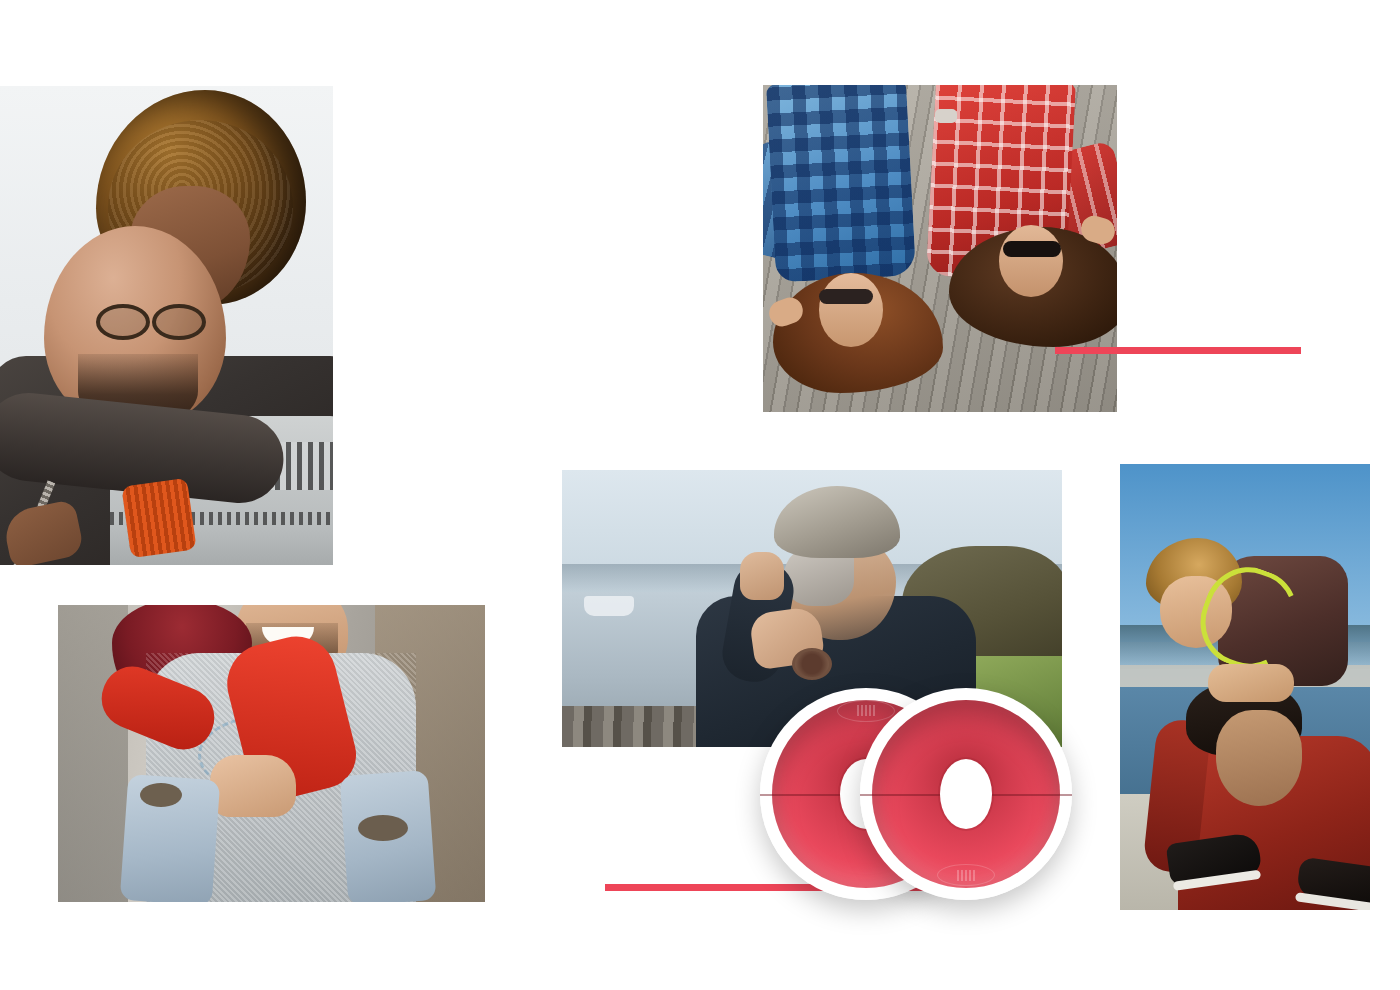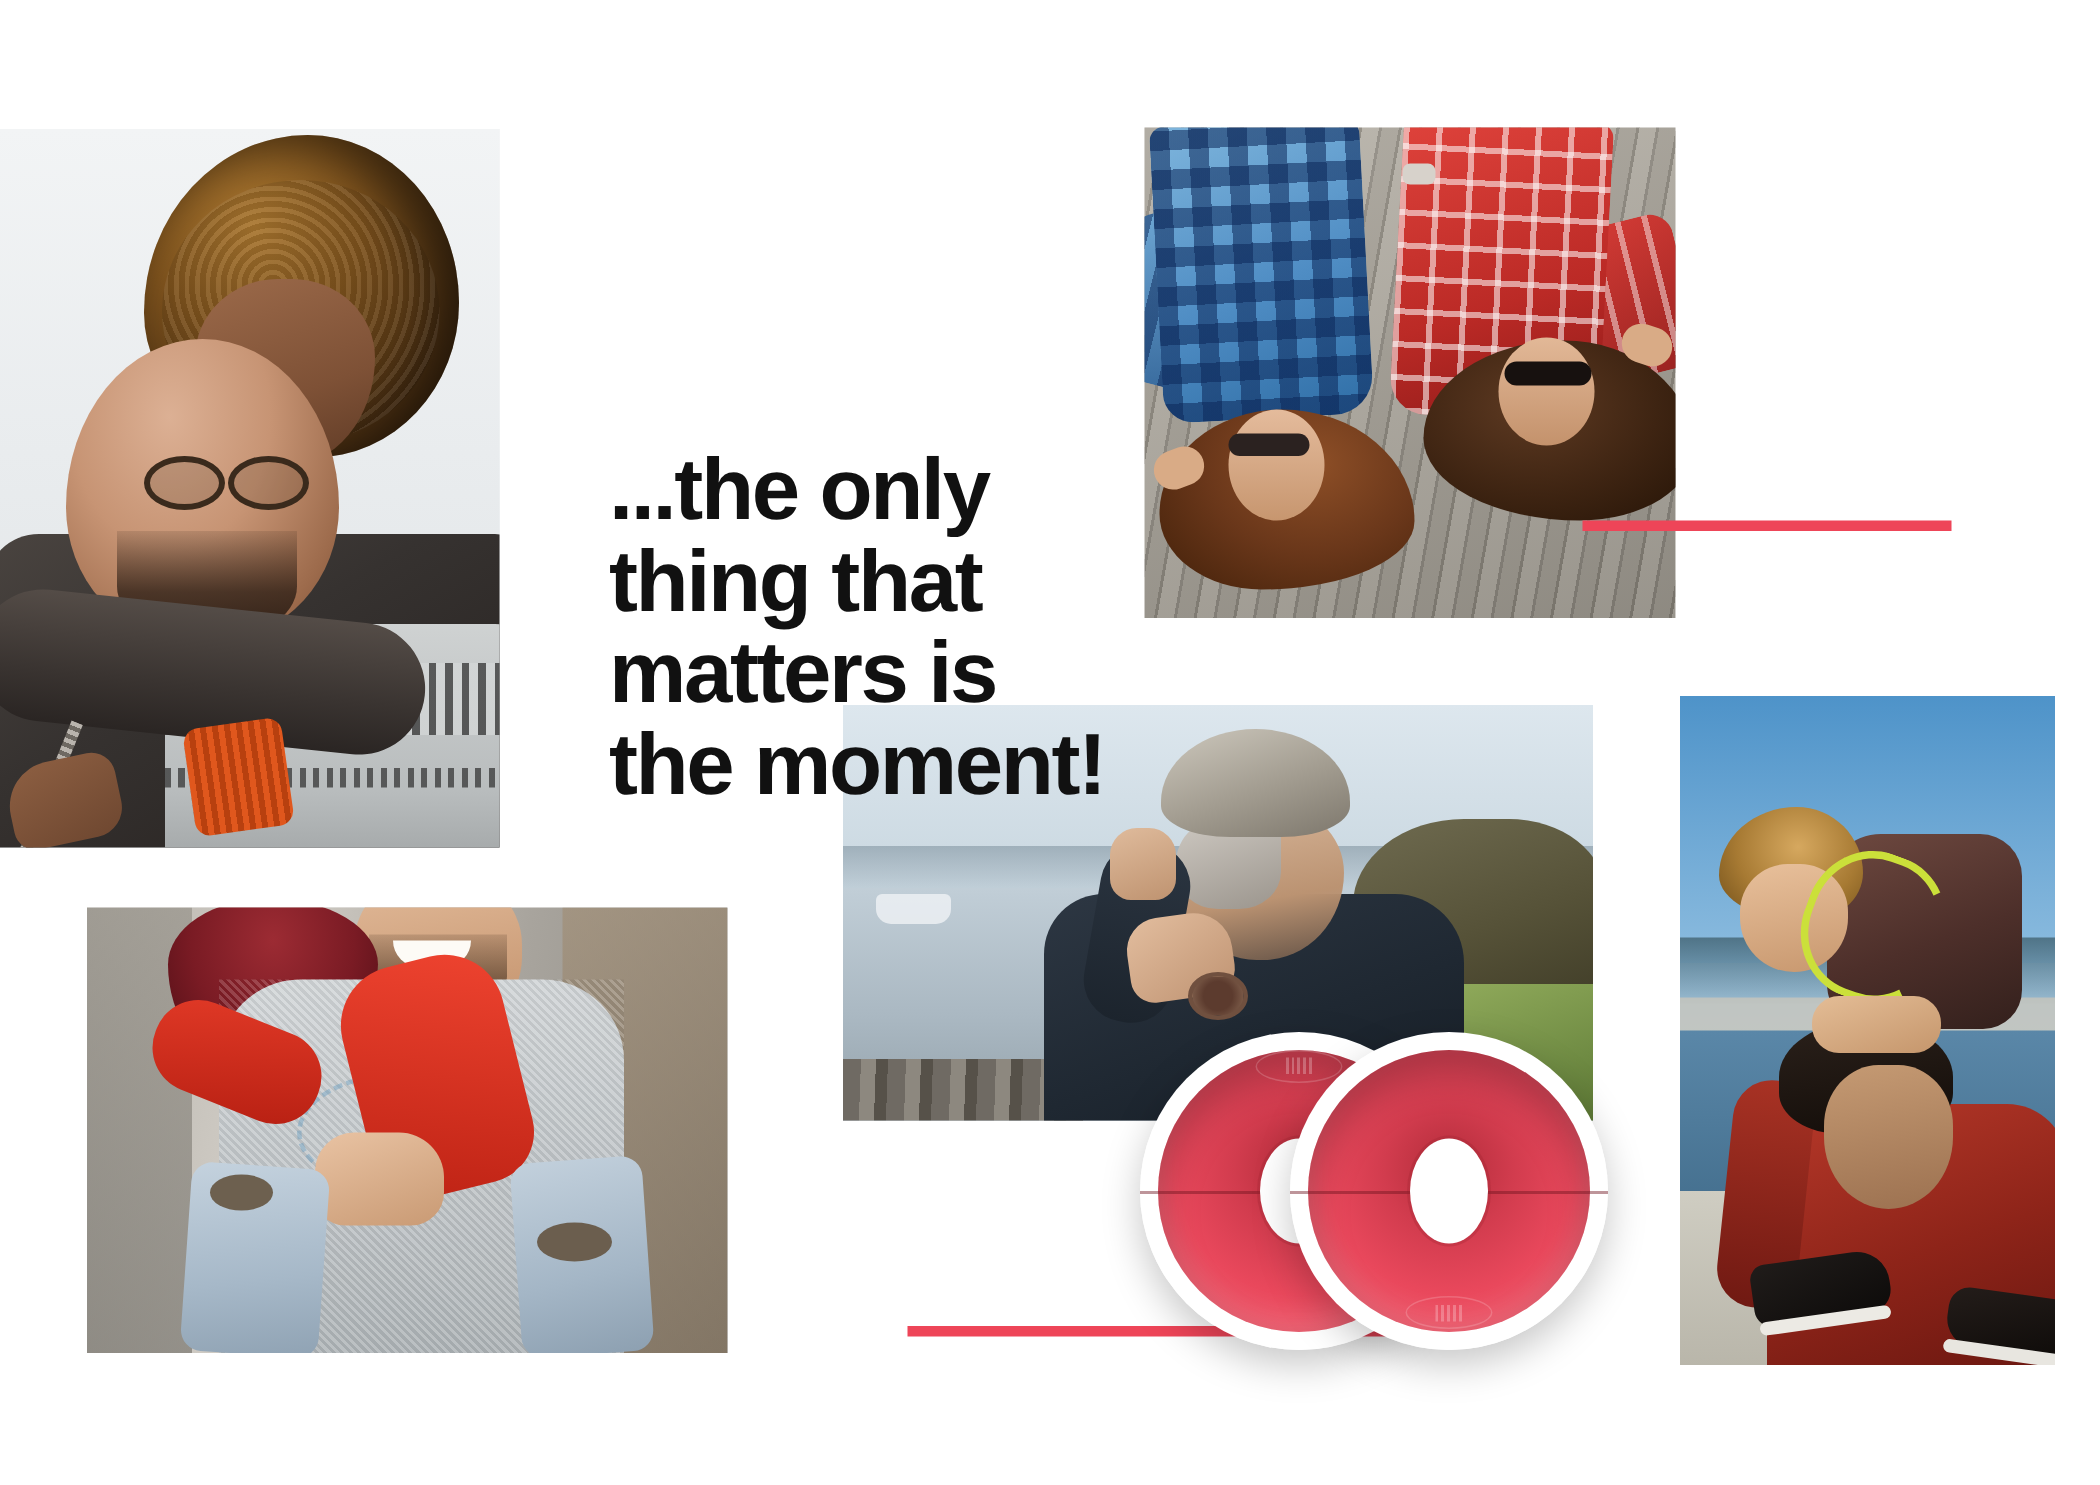--- a/index.html
+++ b/index.html
@@ -304,24 +304,20 @@
     <div class="p5-cord"></div>
     <div class="p5-dadhoodie"></div>
     <div class="p5-armL"></div>
     <div class="p5-dadhair"></div>
     <div class="p5-dadface"></div>
     <div class="p5-childhands"></div>
     <div class="p5-shoe"></div>
     <div class="p5-shoe2"></div>
   </div>
 
-  <div id="headline">...the only
-thing that
-matters is
-the moment!</div>
 
   <div class="rule" id="accent-rule-top"></div>
   <div class="rule" id="accent-rule-bottom"></div>
 
   <div id="product-speakers">
     <div class="donut" id="donut-left">
       <div class="dish"></div>
       <div class="seam"></div>
       <div class="mark"></div>
       <div class="wave"></div>

